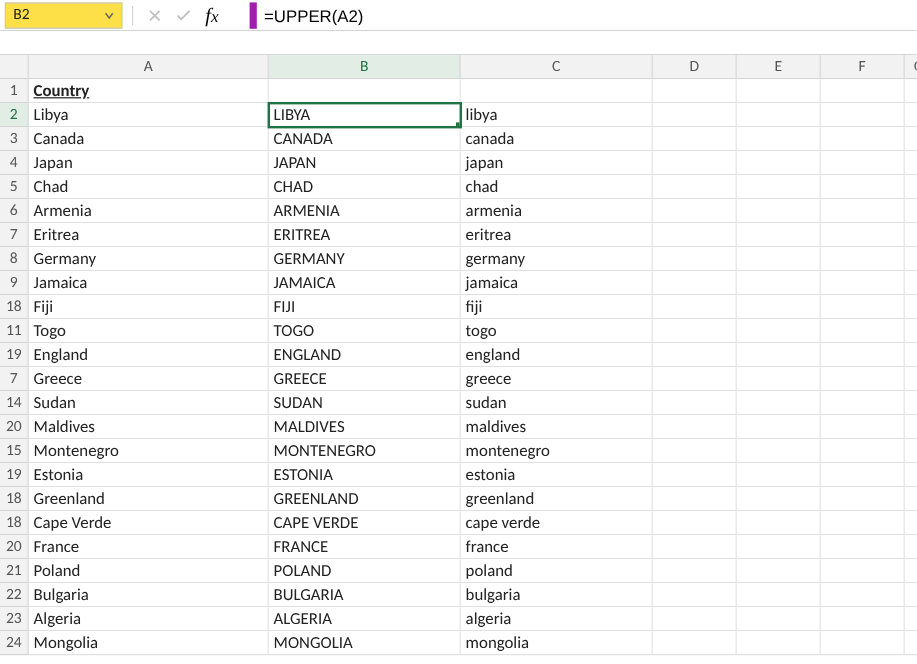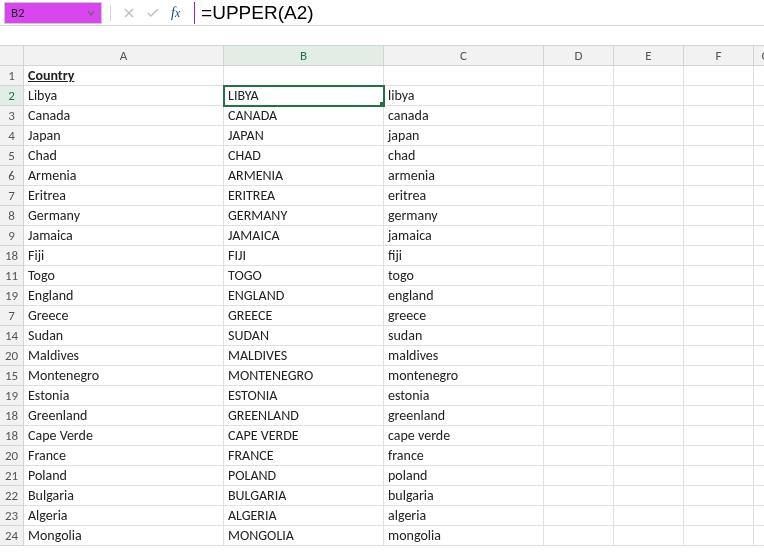--- a/index.html
+++ b/index.html
@@ -23,42 +23,42 @@
     padding: 2px 4px;
     gap: 4px;
   }
   .name-box {
     display: flex;
     align-items: center;
     justify-content: space-between;
     width: 98px;
     height: 22px;
     border: 1px solid #c9c9c9;
-    background: #d946ef;
+    background: #fde047;
     padding: 0 6px;
     font-size: 13px;
   }
   .name-box .chev { color: #666; font-size: 10px; }
   .vsep { width:1px; height:16px; background:#d4d4d4; margin:0 4px;}
   .fx-btn {
     width: 20px; height: 20px;
     display:flex; align-items:center; justify-content:center;
     color:#888; font-size:14px;
   }
   .fx-btn.dim { color:#bfbfbf; }
-  .fx-label { font-style: italic; font-family: "Times New Roman", serif; color:#0c4a6e; font-size:14px; padding:0 4px;}
+  .fx-label { font-style: italic; font-family: "Times New Roman", serif; color:#000000; font-size:17px; padding:0 4px;}
   .formula-input {
     flex:1;
     height:22px;
     border: none;
     outline: none;
-    font-size: 19px;
+    font-size: 14px;
     padding: 0 6px;
-    border-left: 1px solid #a21caf;
-    margin-left:6px;
+    border-left: 6px solid #a21caf;
+    margin-left:18px;
   }
   
   .spacer { height: 20px; background:#fff; border-bottom:1px solid #d4d4d4;}
   
   .grid {
     display: grid;
     grid-template-columns: 24px 200px 160px 160px 70px 70px 70px 24px;
     font-size: 14px;
   }
   .col-header, .row-header, .corner {

